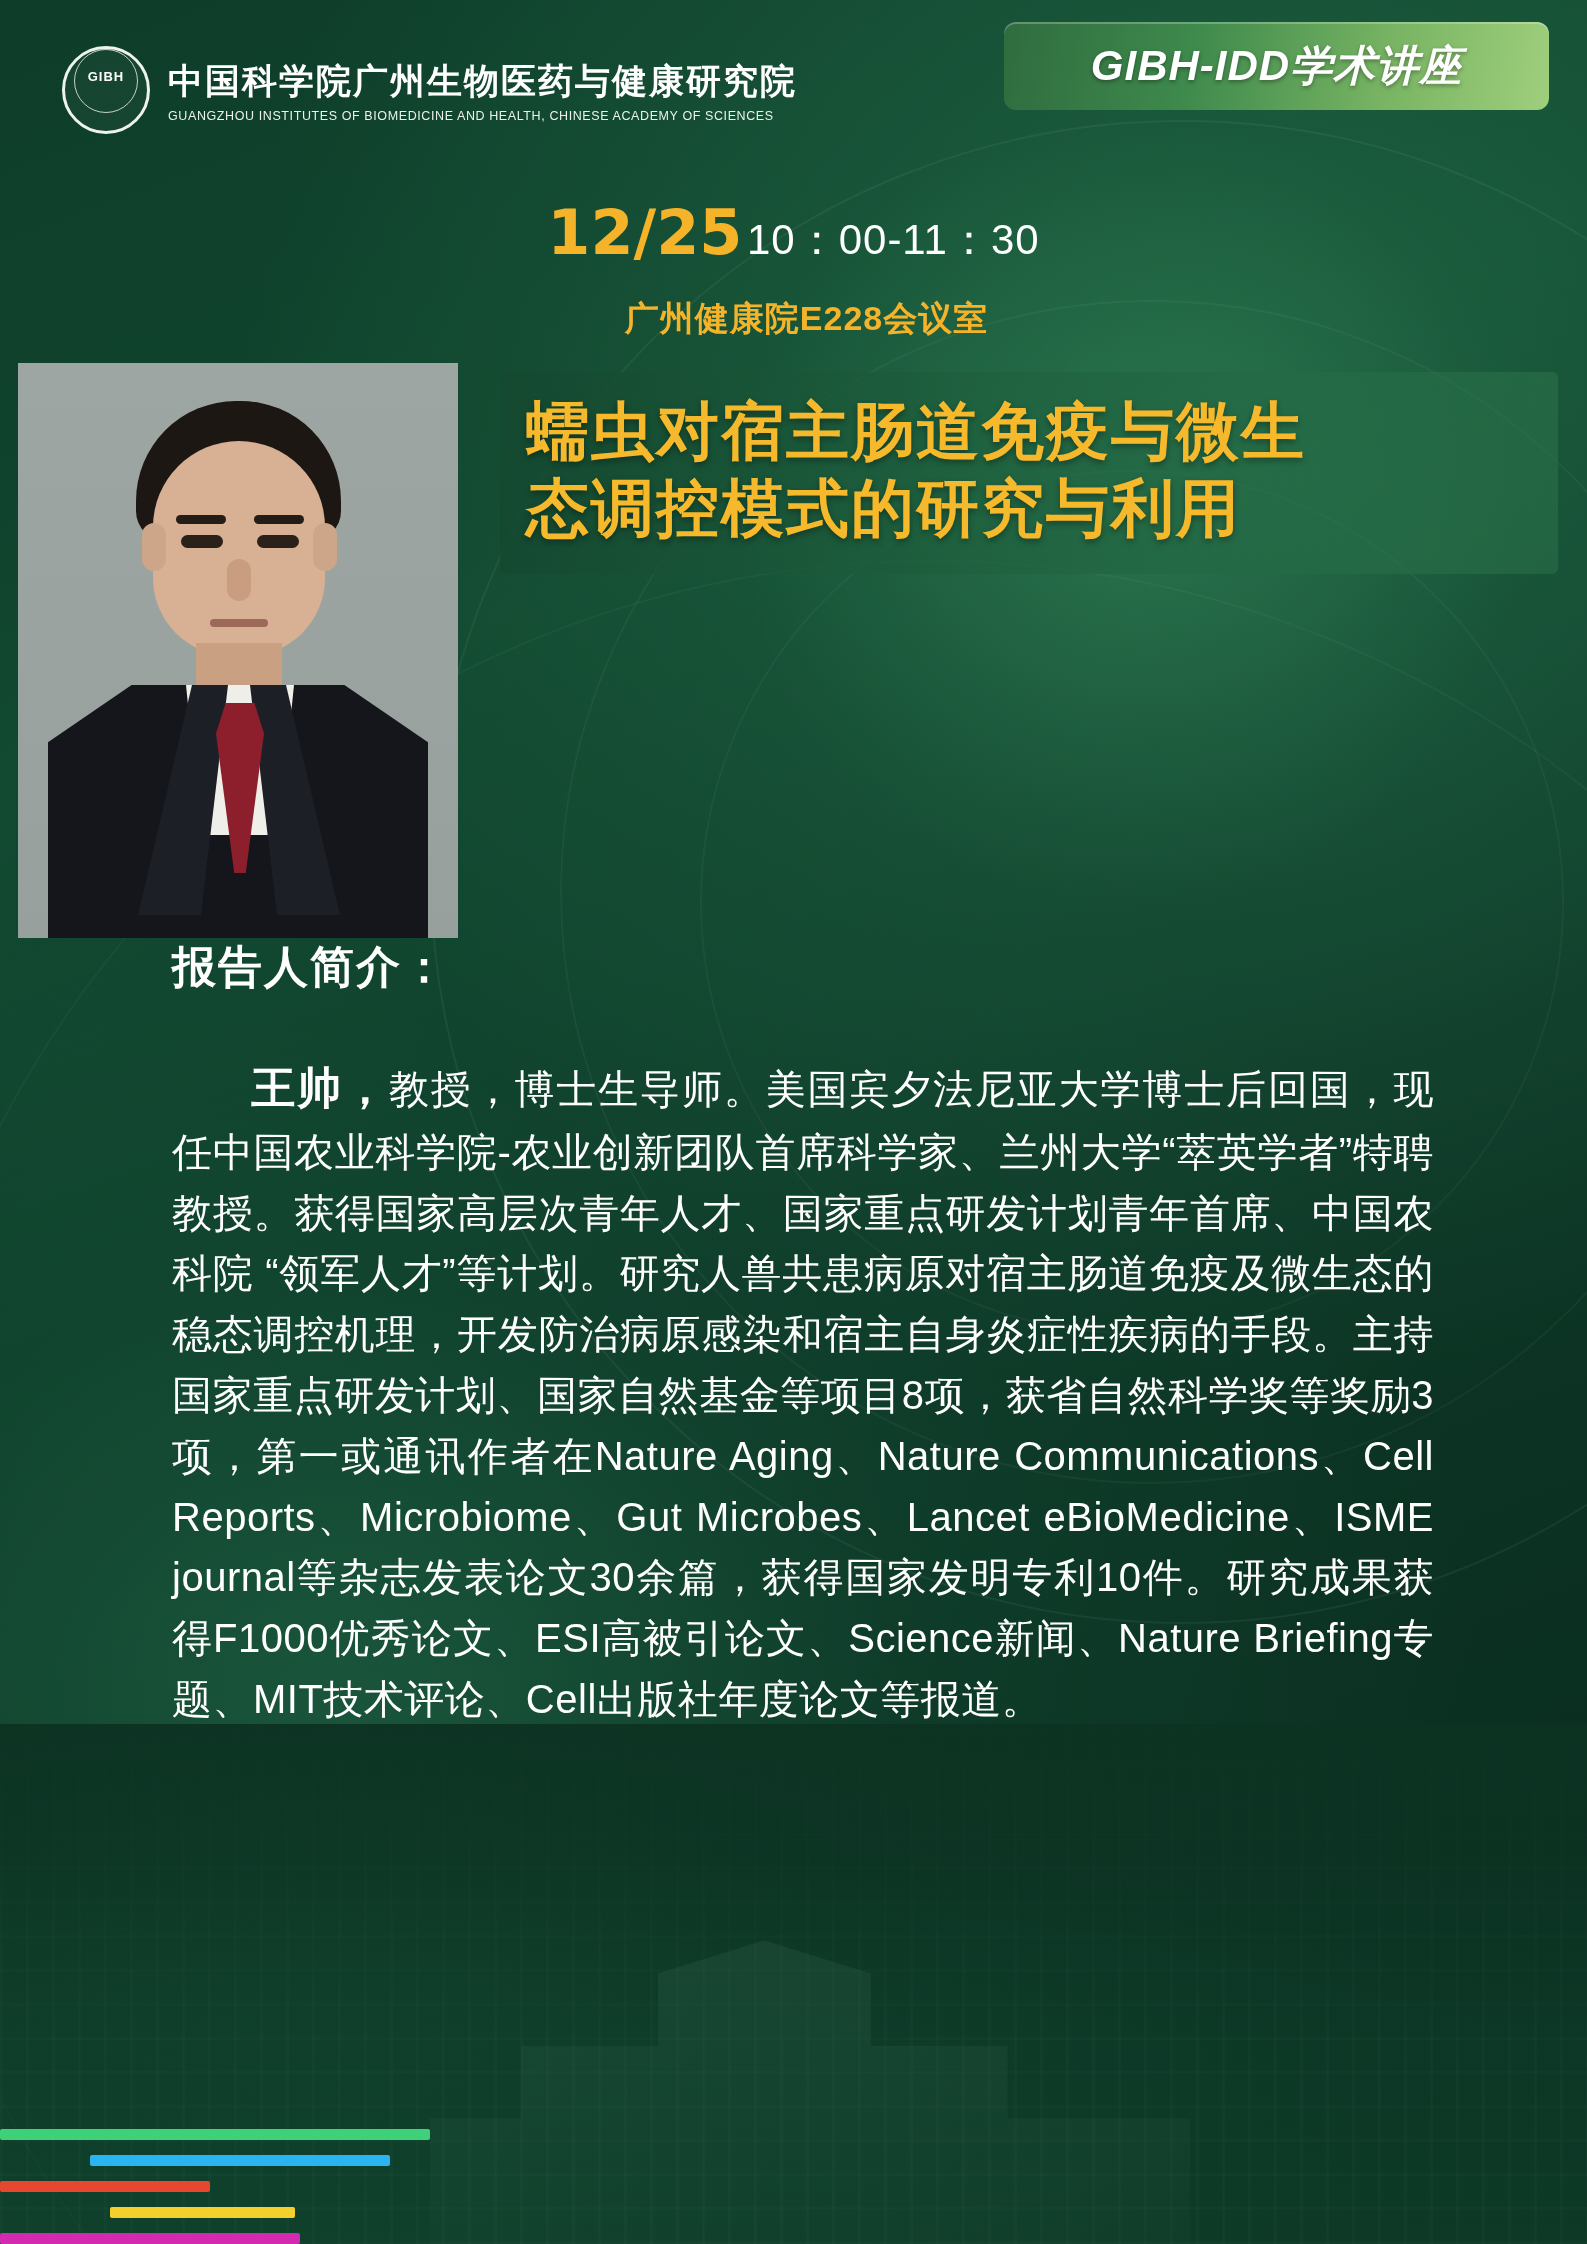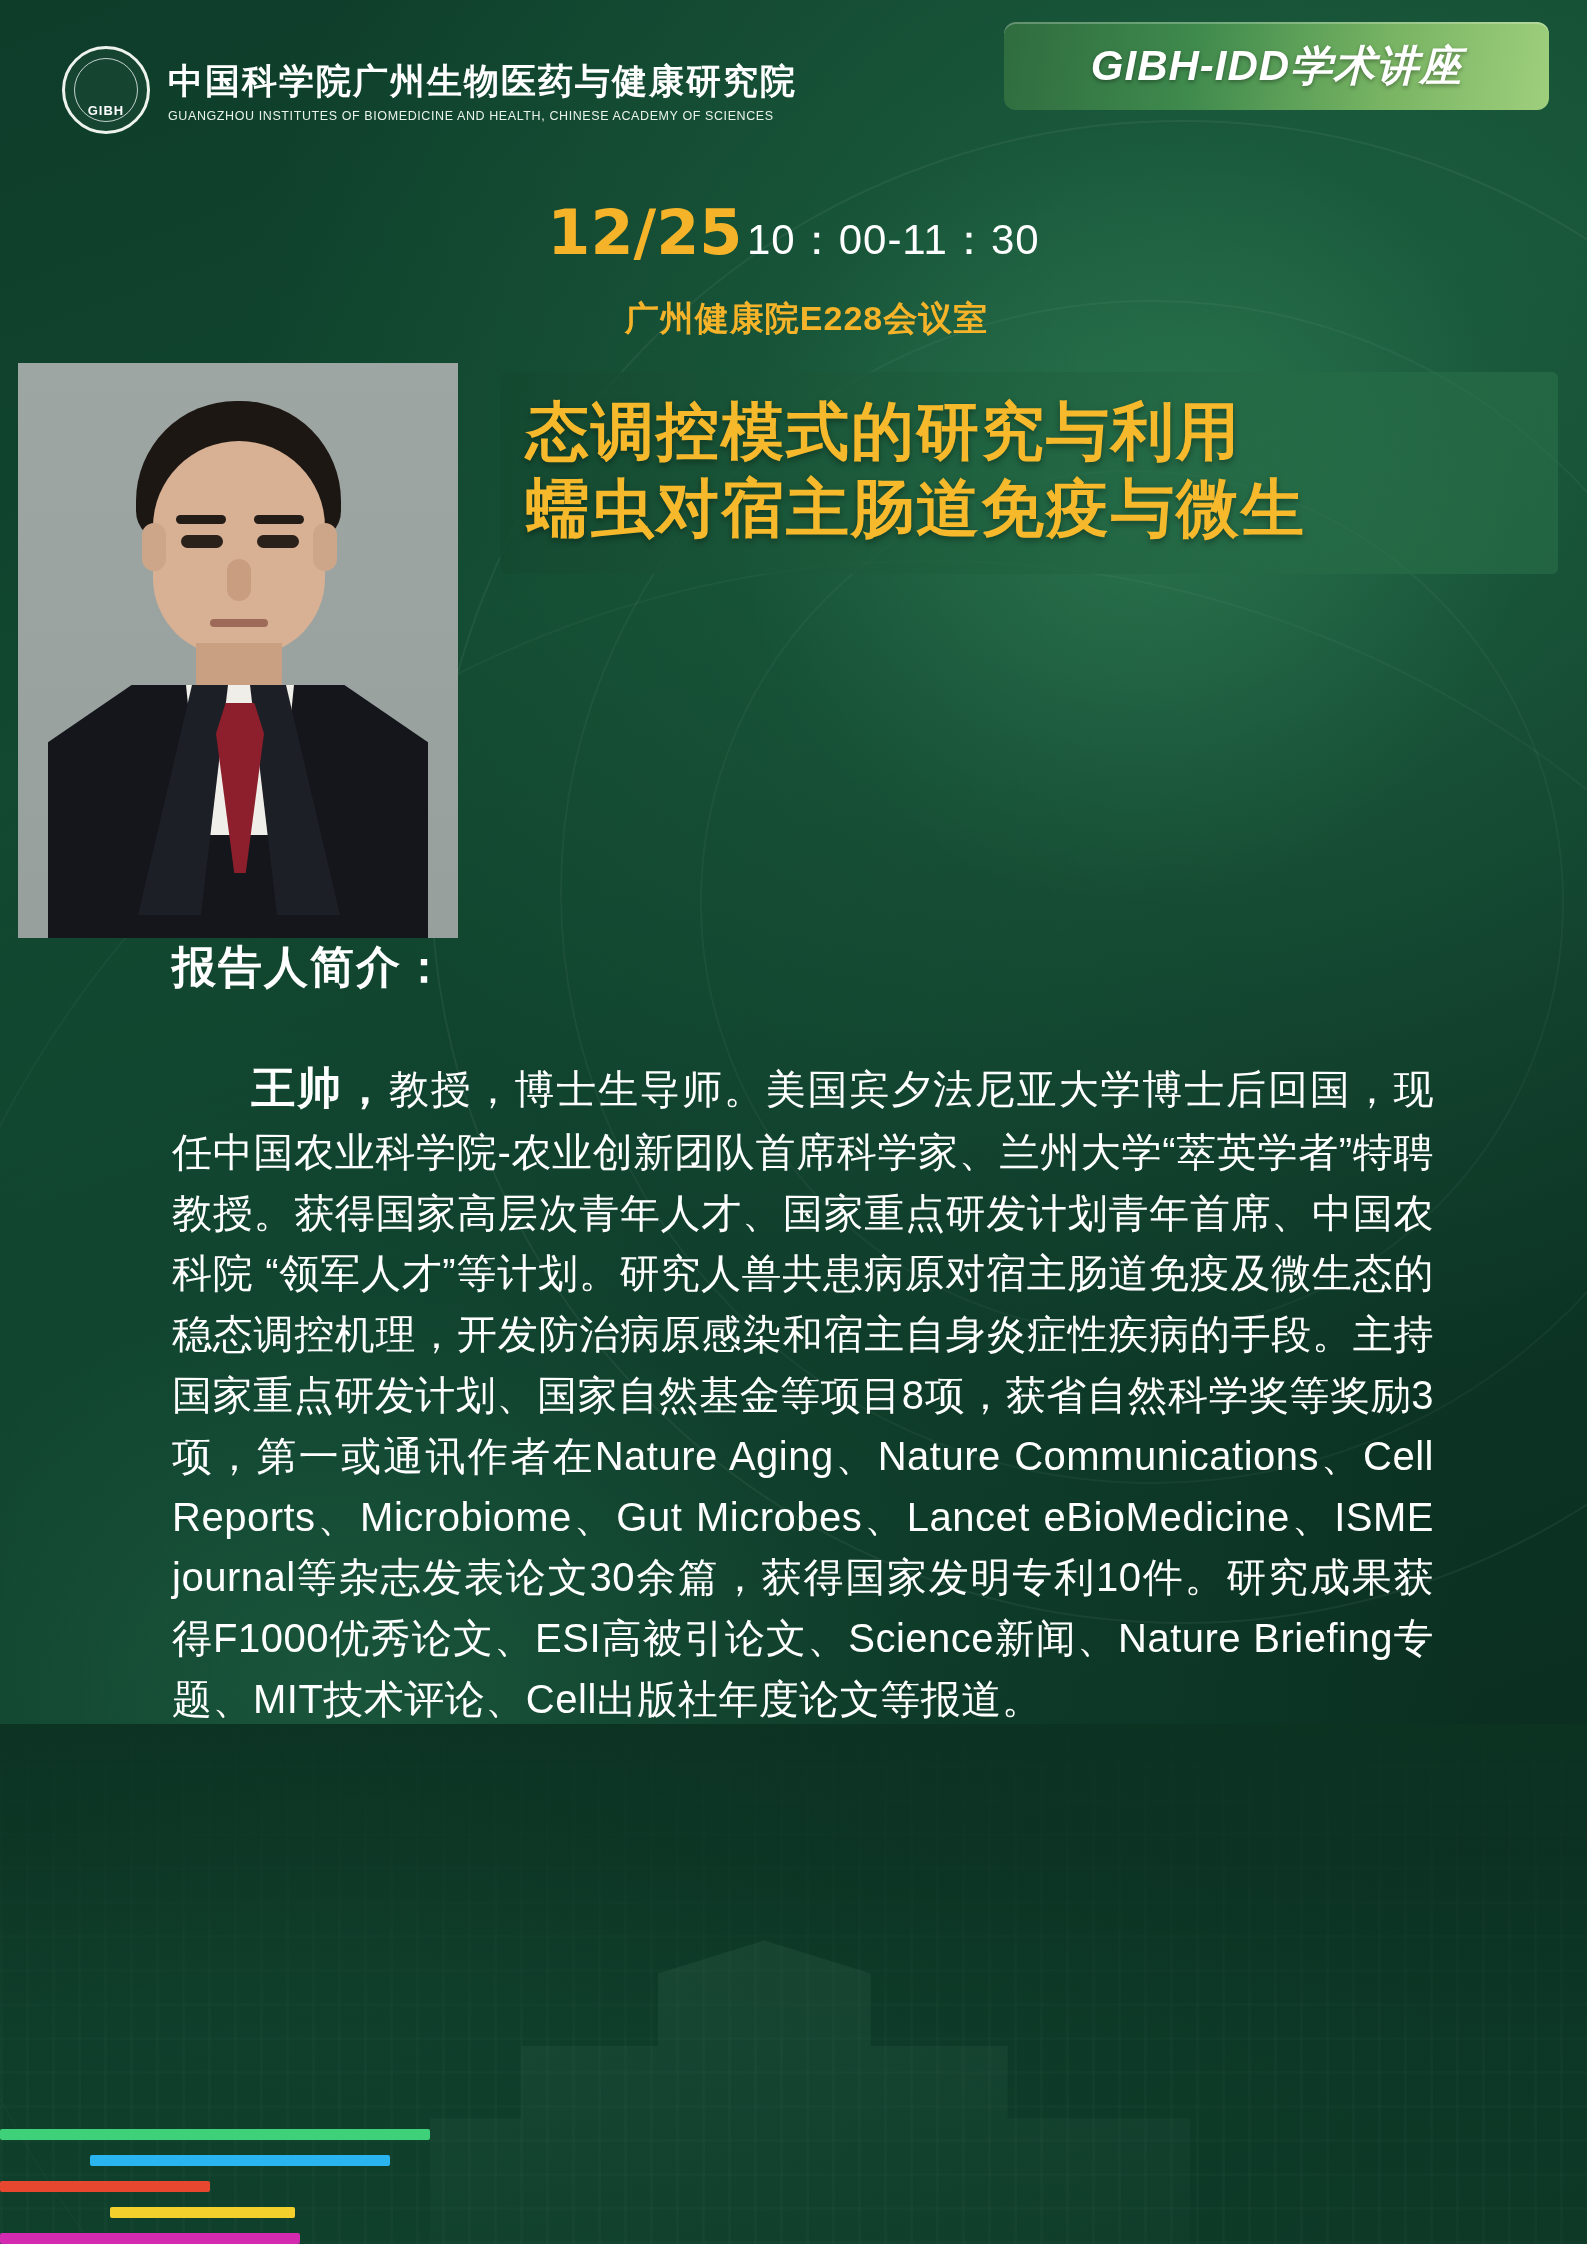--- a/index.html
+++ b/index.html
@@ -68,21 +68,21 @@
     position: absolute;
     left: 62px; top: 46px;
     display: flex;
     align-items: center;
     gap: 18px;
   }
   .logo-mark {
     width: 82px; height: 82px;
     border-radius: 50%;
     border: 3px solid #eef3ee;
-    display: flex; align-items: center; justify-content: center;
+    display: flex; justify-content: center;
     position: relative;
     background: rgba(255,255,255,0.03);
   }
   .logo-mark::before {
     content: "";
     position: absolute;
     width: 62px; height: 62px;
     border-radius: 50%;
     border: 1.5px solid rgba(255,255,255,0.75);
   }
@@ -327,22 +327,22 @@
     <div class="ph-mouth"></div>
     <div class="ph-neck"></div>
     <div class="ph-suit"></div>
     <div class="ph-shirt"></div>
     <div class="ph-lapel-l"></div>
     <div class="ph-lapel-r"></div>
     <div class="ph-tie"></div>
   </div>
 
   <div class="title-box">
+    <div class="title-line">蠕虫对宿主肠道免疫与微生</div>
     <div class="title-line">态调控模式的研究与利用</div>
-    <div class="title-line">蠕虫对宿主肠道免疫与微生</div>
   </div>
 
 
   <div class="bio-head">报告人简介：</div>
   <div class="bio-body">
     <span class="indent"></span><span class="name">王帅，</span><span>教授，博士生导师。美国宾夕法尼亚大学博士后回国，现任中国农业科学院-农业创新团队首席科学家、兰州大学“萃英学者”特聘教授。获得国家高层次青年人才、国家重点研发计划青年首席、中国农科院 “领军人才”等计划。研究人兽共患病原对宿主肠道免疫及微生态的稳态调控机理，开发防治病原感染和宿主自身炎症性疾病的手段。主持国家重点研发计划、国家自然基金等项目8项，获省自然科学奖等奖励3项，第一或通讯作者在Nature Aging、Nature Communications、Cell Reports、Microbiome、Gut Microbes、Lancet eBioMedicine、ISME journal等杂志发表论文30余篇，获得国家发明专利10件。研究成果获得F1000优秀论文、ESI高被引论文、Science新闻、Nature Briefing专题、MIT技术评论、Cell出版社年度论文等报道。</span>
   </div>
 
   <div class="bars">
     <div class="bar b1"></div>

